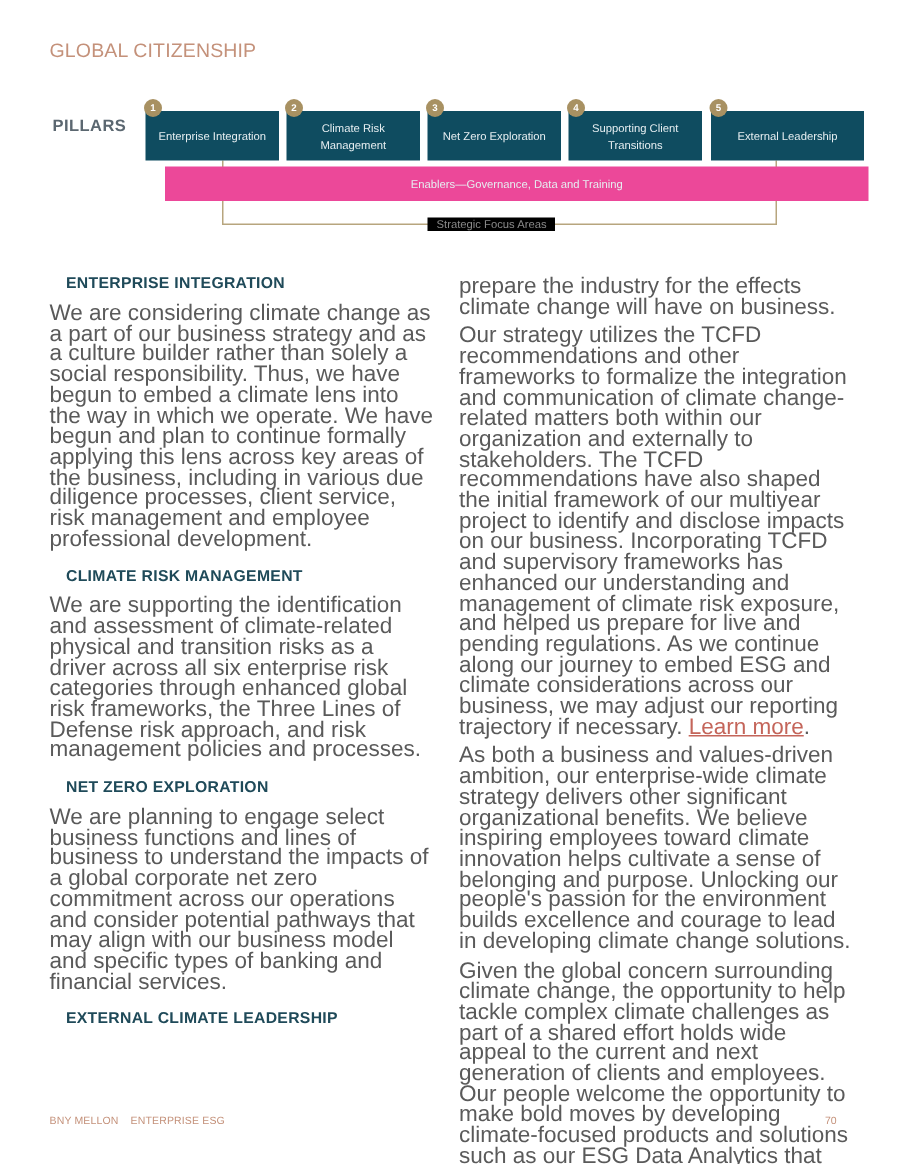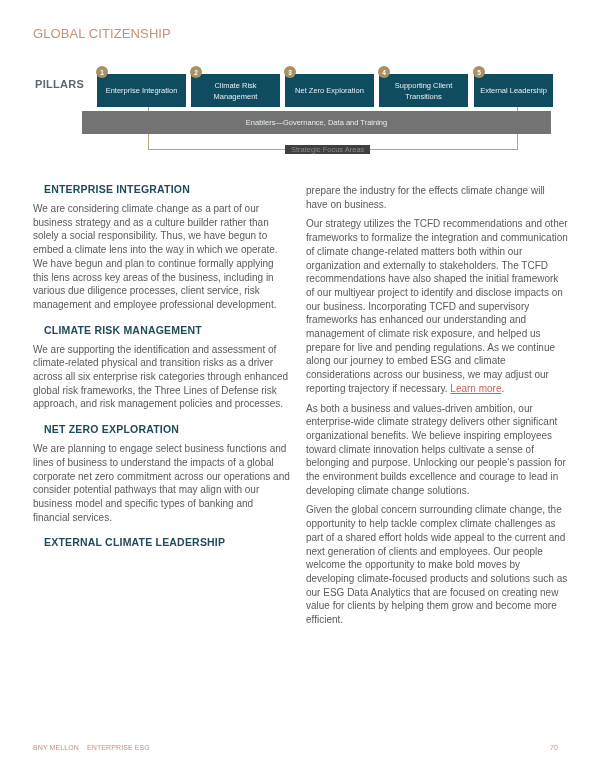--- a/index.html
+++ b/index.html
@@ -8,31 +8,31 @@
 
   .section-label { position: absolute; left: 33px; top: 26px; font-size: 13px; letter-spacing: 0.1px; color: #c4917a; }
 
   .pillars-label { position: absolute; left: 35px; top: 78px; font-size: 11px; font-weight: bold; color: #5b6770; letter-spacing: 0.3px; }
 
   .diagram { position: absolute; left: 0; top: 0; width: 600px; height: 160px; }
   .pillar { position: absolute; top: 74px; height: 33px; width: 89px; background: #0f4c60; color: #e6eef1;
             font-size: 7.5px; line-height: 11px; text-align: center; display: flex; align-items: center; justify-content: center; padding: 0 4px; }
   .badge { position: absolute; top: 66px; width: 12px; height: 12px; border-radius: 50%; background: #a89162; color: #fff;
            font-size: 6.5px; font-weight: bold; display: flex; align-items: center; justify-content: center; }
-  .enablers { position: absolute; left: 82px; top: 111px; width: 469px; height: 23px; background: #737373; color: #e6eef1;
+  .enablers { position: absolute; left: 110px; top: 111px; width: 469px; height: 23px; background: #ec4899; color: #e6eef1;
               font-size: 7.5px; display: flex; align-items: center; justify-content: center; }
   .bracket { position: absolute; left: 148px; top: 107px; width: 370px; height: 43px;
              border-left: 1px solid #b7a57e; border-right: 1px solid #b7a57e; border-bottom: 1px solid #b7a57e; }
-  .focus-label { position: absolute; left: 285px; top: 145px; padding: 0 6px; background: #404040; font-size: 7.5px; color: #8a8a8a; }
+  .focus-label { position: absolute; left: 285px; top: 145px; padding: 0 6px; background: #000000; font-size: 7.5px; color: #8a8a8a; }
 
   .col { position: absolute; top: 182px; width: 257px; }
   .col.left { left: 33px; }
   .col.right { left: 306px; width: 262px; }
   h2 { font-size: 10.5px; font-weight: bold; color: #1f4a59; letter-spacing: 0.2px; line-height: 14px; padding-left: 11px; margin-bottom: 6px; }
-  p { font-size: 10px; line-height: 13.7px; color: #5a5a5a; margin-bottom: 11px; }
+  p { font-size: 15px; line-height: 13.7px; color: #5a5a5a; margin-bottom: 11px; }
   .block { margin-bottom: 2px; }
   a.learn { color: #c4655a; text-decoration: underline; }
 
   .footer-left { position: absolute; left: 33px; top: 744px; font-size: 7px; color: #c4917a; letter-spacing: 0.1px; }
   .footer-left span + span { margin-left: 6px; }
   .footer-page { position: absolute; left: 550px; top: 744px; font-size: 7px; color: #c4917a; }
 </style>
 </head>
 <body>
 
@@ -48,21 +48,21 @@
     </div>
   <div class="pillar" style="left:191px;">
       <span>Climate Risk Management</span>
     </div>
   <div class="pillar" style="left:285px;">
       <span>Net Zero Exploration</span>
     </div>
   <div class="pillar" style="left:379px;">
       <span>Supporting Client Transitions</span>
     </div>
-  <div class="pillar" style="left:474px; width:79px;">
+  <div class="pillar" style="left:474px; width:102px;">
       <span>External Leadership</span>
     </div>
 
   <div class="badge" style="left:96px;">1</div>
   <div class="badge" style="left:190px;">2</div>
   <div class="badge" style="left:284px;">3</div>
   <div class="badge" style="left:378px;">4</div>
   <div class="badge" style="left:473px;">5</div>
 
   <div class="enablers">Enablers—Governance, Data and Training</div>

